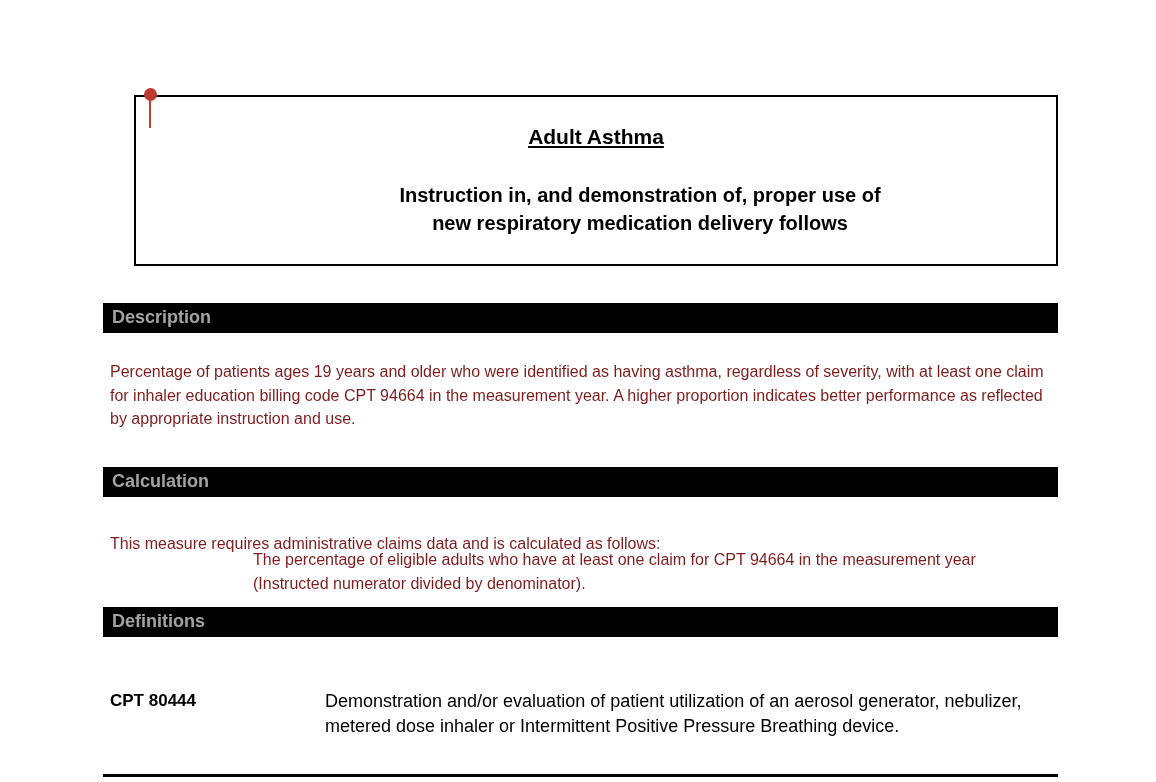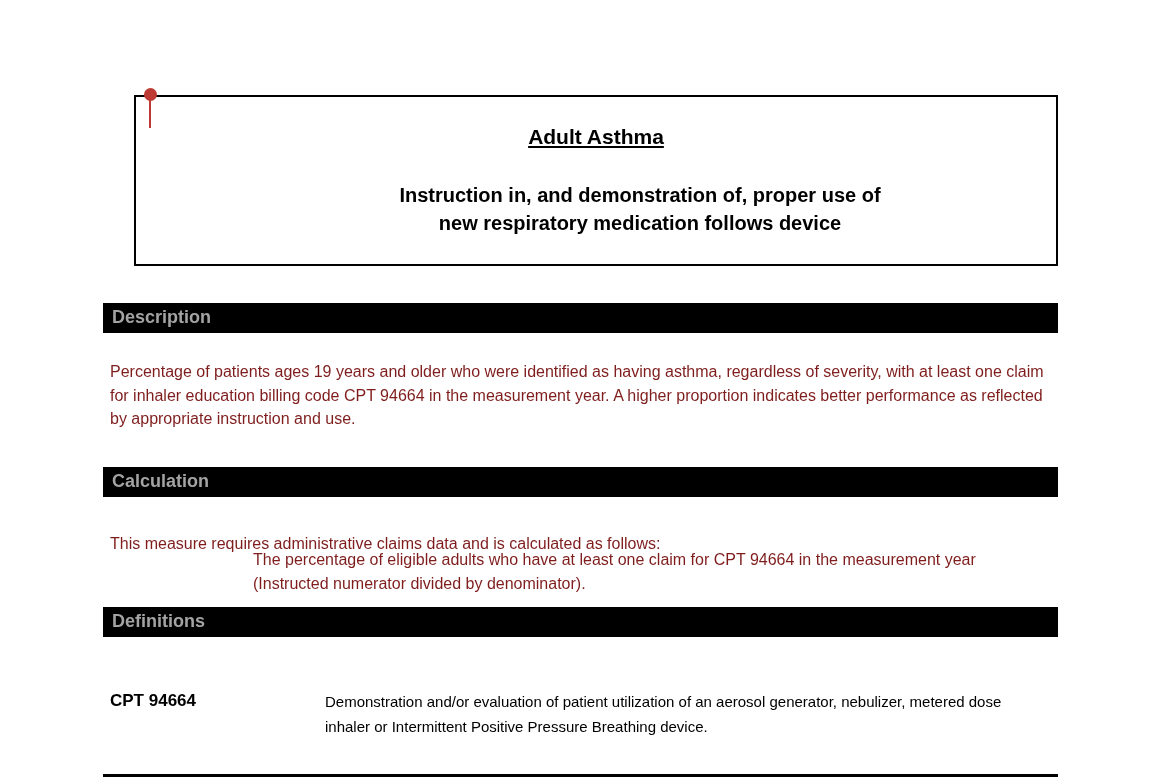--- a/index.html
+++ b/index.html
@@ -142,21 +142,21 @@
     font-size: 17px;
     font-weight: bold;
     line-height: 23.5px;
   }
 
   #definition-body {
     position: absolute;
     left: 325px;
     top: 689px;
     width: 715px;
-    font-size: 15px;
+    font-size: 18px;
     line-height: 25px;
   }
 
   
   .bottom-rule {
     position: absolute;
     left: 103px;
     top: 774px;
     width: 955px;
     height: 3px;
@@ -165,21 +165,21 @@
 </style>
 </head>
 <body>
 
 <div class="page">
 
   <div class="title-box">
     <div class="title-main">Adult Asthma</div>
     <div class="title-sub">
       <div>Instruction in, and demonstration of, proper use of</div>
-      <div>new respiratory medication follows device</div>
+      <div>new respiratory medication delivery follows</div>
     </div>
   </div>
 
   <div class="pin">
     <div class="pin-head"></div>
     <div class="pin-needle"></div>
   </div>
 
   <div class="section-bar" id="bar-description">
     <span class="bar-label">Description</span>
@@ -188,18 +188,18 @@
 
   <div class="section-bar" id="bar-calculation">
     <span class="bar-label">Calculation</span>
   </div>
   <div class="body-text" id="calculation-intro">This measure requires administrative claims data and is calculated as follows:</div>
   <div class="body-text" id="calculation-detail">The percentage of eligible adults who have at least one claim for CPT 94664 in the measurement year (Instructed numerator divided by denominator).</div>
 
   <div class="section-bar" id="bar-definitions">
     <span class="bar-label">Definitions</span>
   </div>
-  <div id="definition-term">CPT 94664</div>
+  <div id="definition-term">CPT 80444</div>
   <div id="definition-body">Demonstration and/or evaluation of patient utilization of an aerosol generator, nebulizer, metered dose inhaler or Intermittent Positive Pressure Breathing device.</div>
 
   <div class="bottom-rule"></div>
 
 </div>
 
 </body></html>

